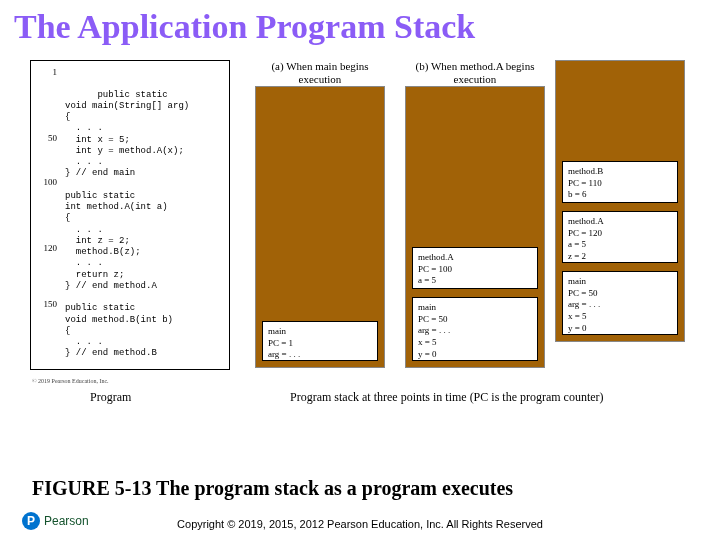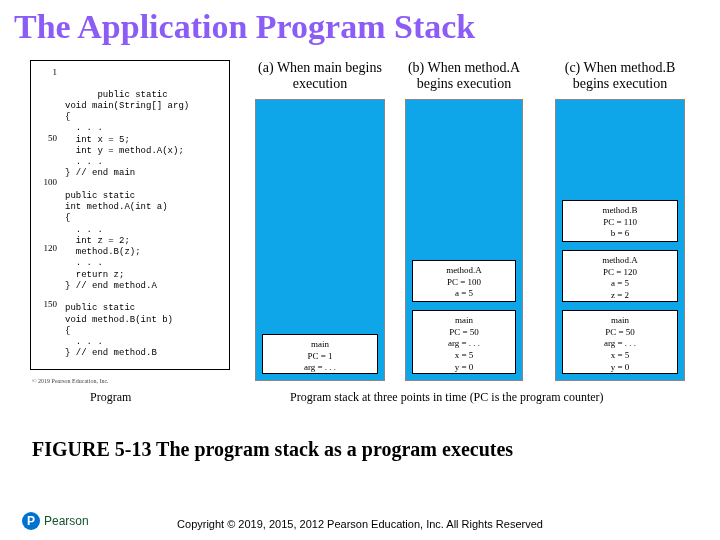--- a/index.html
+++ b/index.html
@@ -20,21 +20,21 @@
     position: absolute;
     left: 30px; top: 60px;
     width: 660px; height: 380px;
   }
   .col {
     position: absolute; top: 0;
     height: 320px;
   }
   .code-col   { left: 0;    width: 200px; }
   .stack-a    { left: 225px; width: 130px; }
-  .stack-b    { left: 375px; width: 118px; }
+  .stack-b    { left: 375px; width: 140px; }
   .stack-c    { left: 525px; width: 130px; }
 
   .code-frame {
     border: 1px solid #000;
     height: 310px;
     position: relative;
     padding: 6px 4px 6px 34px;
     font-family: "Courier New", monospace;
     font-size: 9px;
     line-height: 1.25;
@@ -47,32 +47,31 @@
     width: 28px;
     font-family: "Times New Roman", serif;
     font-size: 9px;
     text-align: right;
     color: #000;
   }
   .gutter div { position: absolute; right: 4px; }
 
   .col-caption {
     font-family: "Times New Roman", serif;
-    font-size: 14px;
+    font-size: 11px;
     text-align: center;
     line-height: 1.15;
-    margin-bottom: 17px;
+    margin-bottom: 4px;
     height: 22px;
   }
   .stack-wrap {
     border: 1px solid #888;
     height: 282px;
     position: relative;
-    background: #0ea5e9;
-    text-align: center;
+    background: #a16207;
   }
   .frame {
     position: absolute;
     left: 6px; right: 6px;
     border: 1px solid #000;
     font-family: "Times New Roman", serif;
     font-size: 9px;
     padding: 4px 5px;
     line-height: 1.3;
     background: #fff;
@@ -89,21 +88,21 @@
   .stack-caption { left: 260px; top: 330px; }
   .micro-copy {
     position: absolute;
     left: 2px; top: 318px;
     font-size: 6px;
     color: #444;
   }
 
   .fig-caption {
     position: absolute;
-    left: 32px; top: 438px;
+    left: 32px; top: 477px;
     font-family: "Times New Roman", serif;
     font-size: 20px;
     font-weight: bold;
   }
   .footer {
     position: absolute;
     left: 0; right: 0; bottom: 10px;
     text-align: center;
     font-family: Arial, Helvetica, sans-serif;
     font-size: 11px;
@@ -191,22 +190,20 @@
         <div class="fname">main</div>
         <div class="fline">PC = 50</div>
         <div class="fline">arg = . . .</div>
         <div class="fline">x = 5</div>
         <div class="fline">y = 0</div>
       </div>
     </div>
   </div>
 
   <div class="col stack-c">
-    <div class="col-caption">(c) When method.B
-begins execution</div>
     <div class="stack-wrap">
       <div class="frame" style="bottom:138px;height:42px">
         <div class="fname">method.B</div>
         <div class="fline">PC = 110</div>
         <div class="fline">b = 6</div>
       </div>
       <div class="frame" style="bottom:78px;height:52px">
         <div class="fname">method.A</div>
         <div class="fline">PC = 120</div>
         <div class="fline">a = 5</div>

